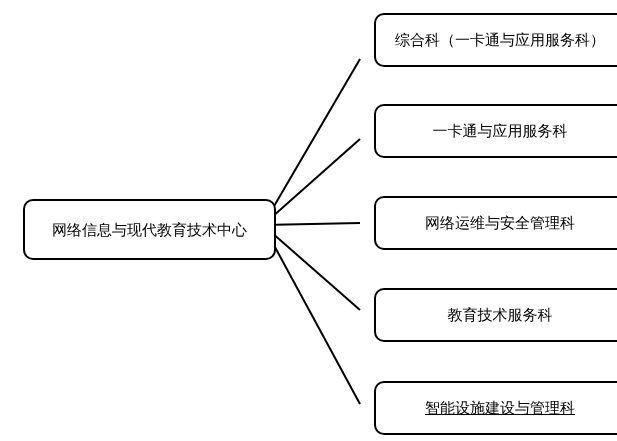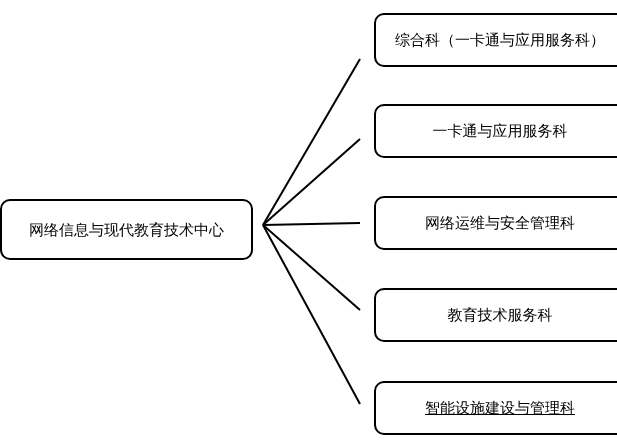--- a/index.html
+++ b/index.html
@@ -30,21 +30,21 @@
     display: flex;
     align-items: center;
     justify-content: center;
     text-align: center;
     font-size: 15px;
     color: #000000;
     z-index: 1;
     line-height: 1.2;
   }
   .root-node {
-    left: 0;
+    left: 23px;
     top: 199px;
     width: 253px;
     height: 61px;
   }
   .dept-node {
     left: 374px;
     width: 252px;
     height: 54px;
   }
   .dept-0 { top: 13px; }

